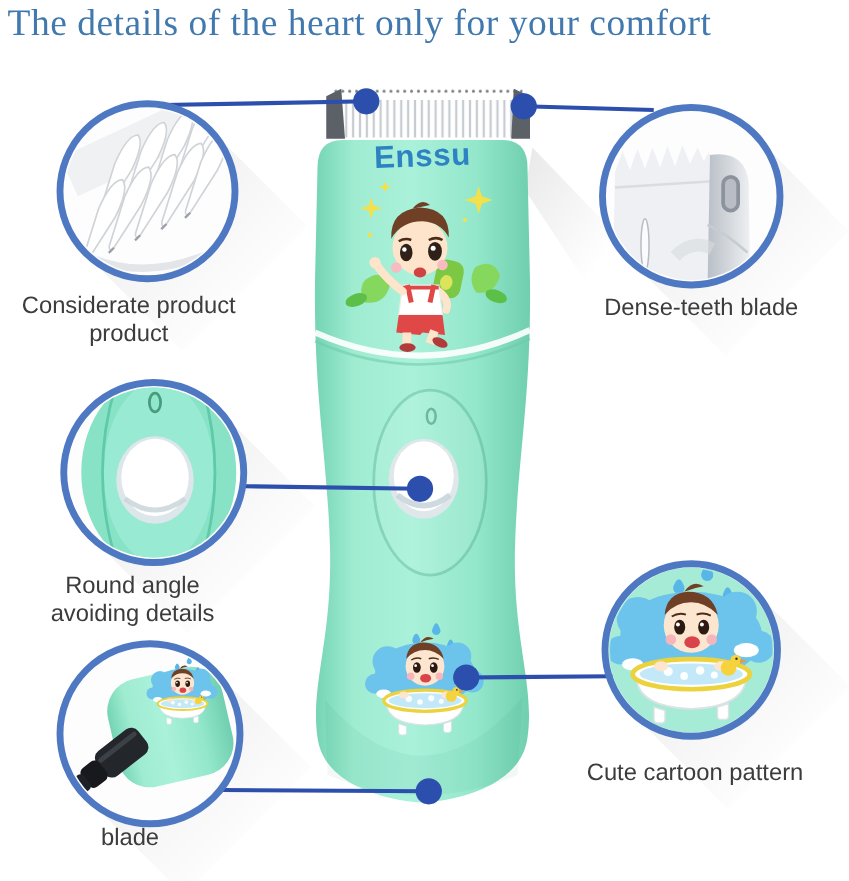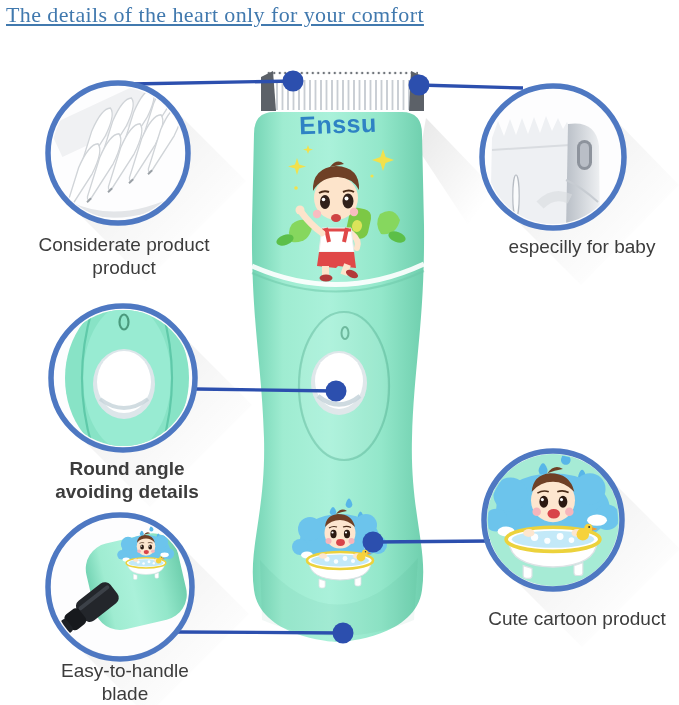--- a/index.html
+++ b/index.html
@@ -7,24 +7,24 @@
     --circle-border:#4e78c2;
     --connector-blue:#2c4fae;
     --body-mint:#8fe7cb;
     --logo-blue:#2e82c4;
   }
   html,body{margin:0;padding:0;background:#fff;}
   .canvas{position:relative;width:679px;height:705px;background:#fff;overflow:hidden;
           font-family:"Liberation Sans",sans-serif;}
   .scene{position:absolute;left:0;top:0;}
   .page-title{position:absolute;left:6px;top:2px;width:672px;white-space:nowrap;
-    font-family:"Liberation Serif",serif;font-size:22px;letter-spacing:.4px;
-    color:var(--title-blue);text-decoration:underline;}
+    font-family:"Liberation Serif",serif;font-size:30px;letter-spacing:.4px;
+    color:var(--title-blue);}
   .caption{position:absolute;text-align:center;color:#3c3c3c;
-    font-size:19px;line-height:23px;padding-left:21px;}
+    font-size:19px;line-height:23px;}
   .caption span{display:block;}
   .ring{fill:none;stroke:var(--circle-border);stroke-width:5.5px;}
   .conn{stroke:var(--connector-blue);stroke-width:3.3px;}
   .dot{fill:var(--connector-blue);}
   .logo-text{fill:var(--logo-blue);font-family:"Liberation Sans",sans-serif;
     font-weight:bold;font-size:25px;letter-spacing:.5px;}
 </style>
 </head>
 <body>
 
@@ -290,27 +290,26 @@
   </g>
 </svg>
 
 <div class="page-title">The details of the heart only for your comfort</div>
 
 <div class="caption" style="left:0;top:233px;width:206px;">
   <span>Considerate product</span>
   <span>product</span>
 </div>
 <div class="caption" style="left:455px;top:235px;width:212px;">
-  <span>especilly for baby</span>
-</div>
-<div class="caption" style="left:3px;top:457px;width:206px;font-weight:bold;">
+  <span>Dense-teeth blade</span>
+</div>
+<div class="caption" style="left:3px;top:457px;width:206px;">
   <span>Round angle</span>
   <span>avoiding details</span>
 </div>
 <div class="caption" style="left:1px;top:659px;width:206px;">
-  <span>Easy-to-handle</span>
   <span>blade</span>
 </div>
 <div class="caption" style="left:444px;top:607px;width:224px;">
-  <span>Cute cartoon product</span>
+  <span>Cute cartoon pattern</span>
 </div>
 
 </div>
 
 </body></html>

